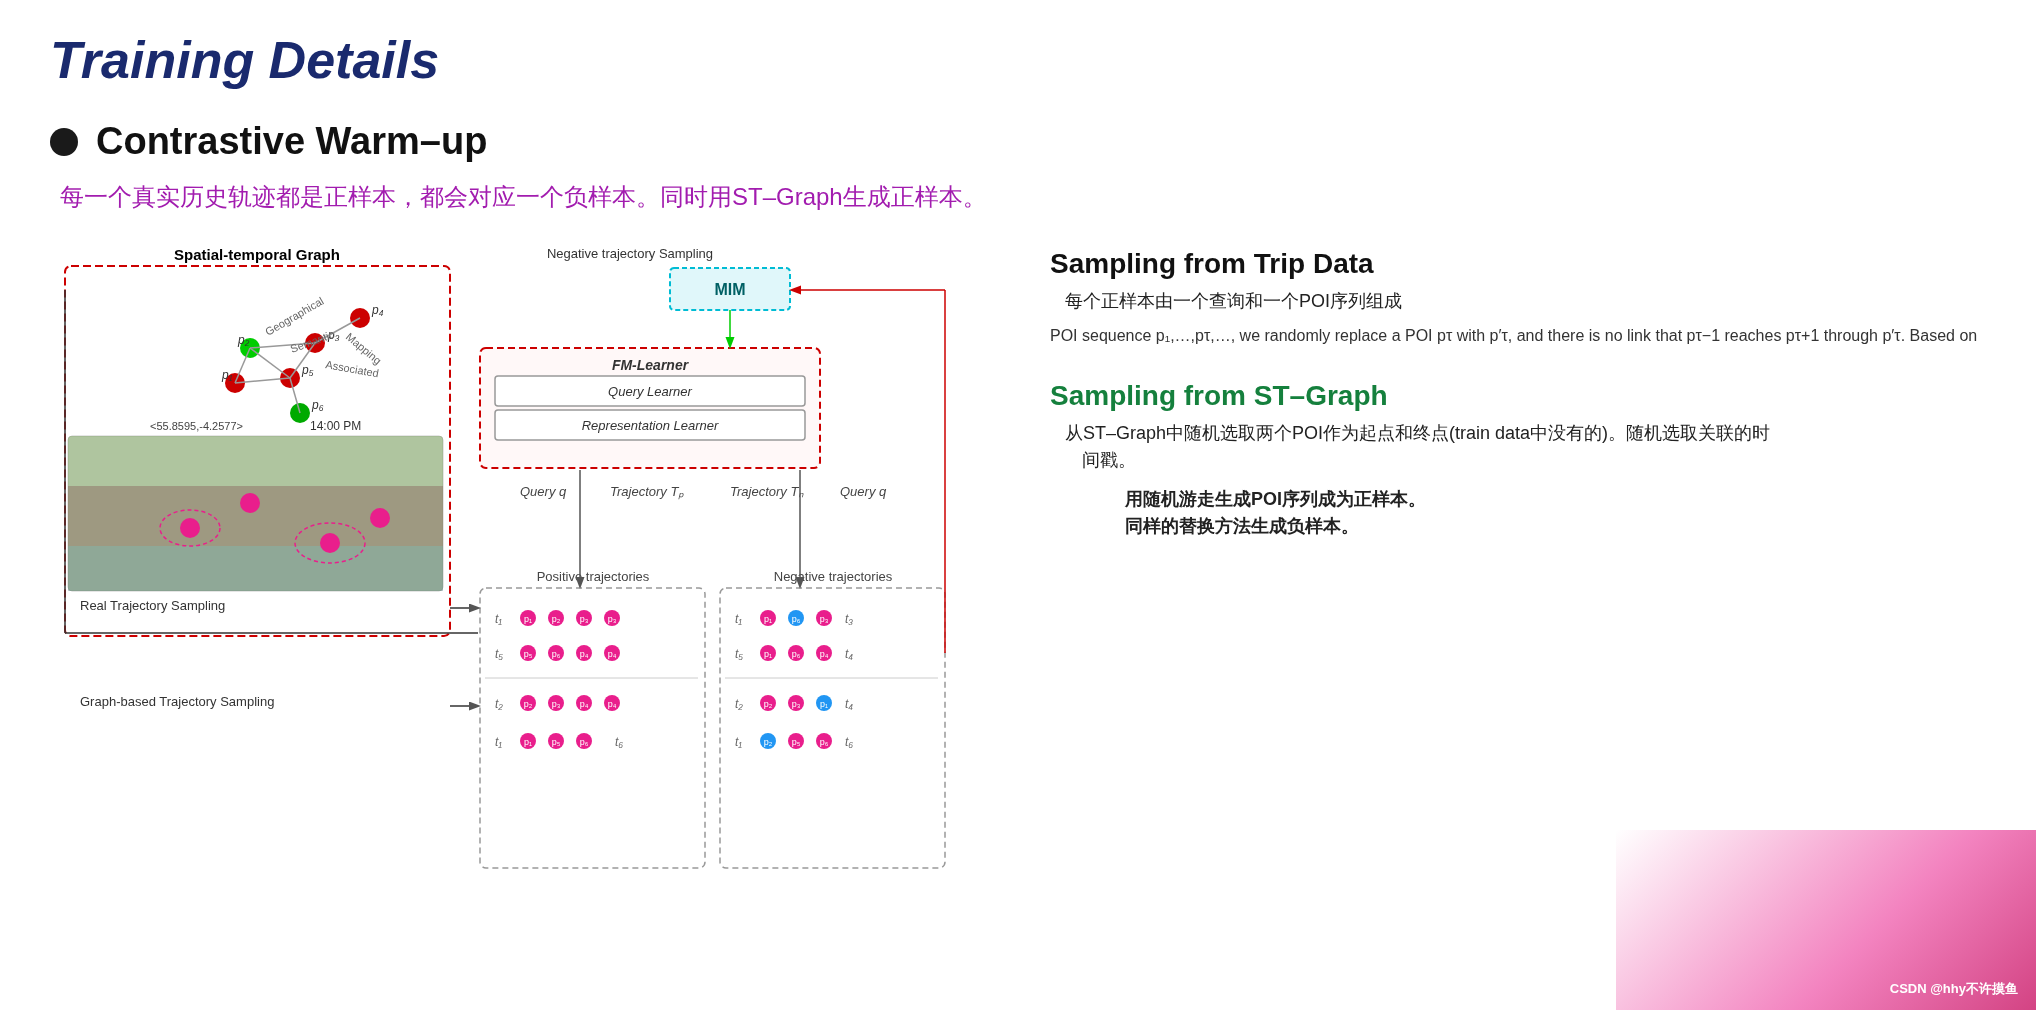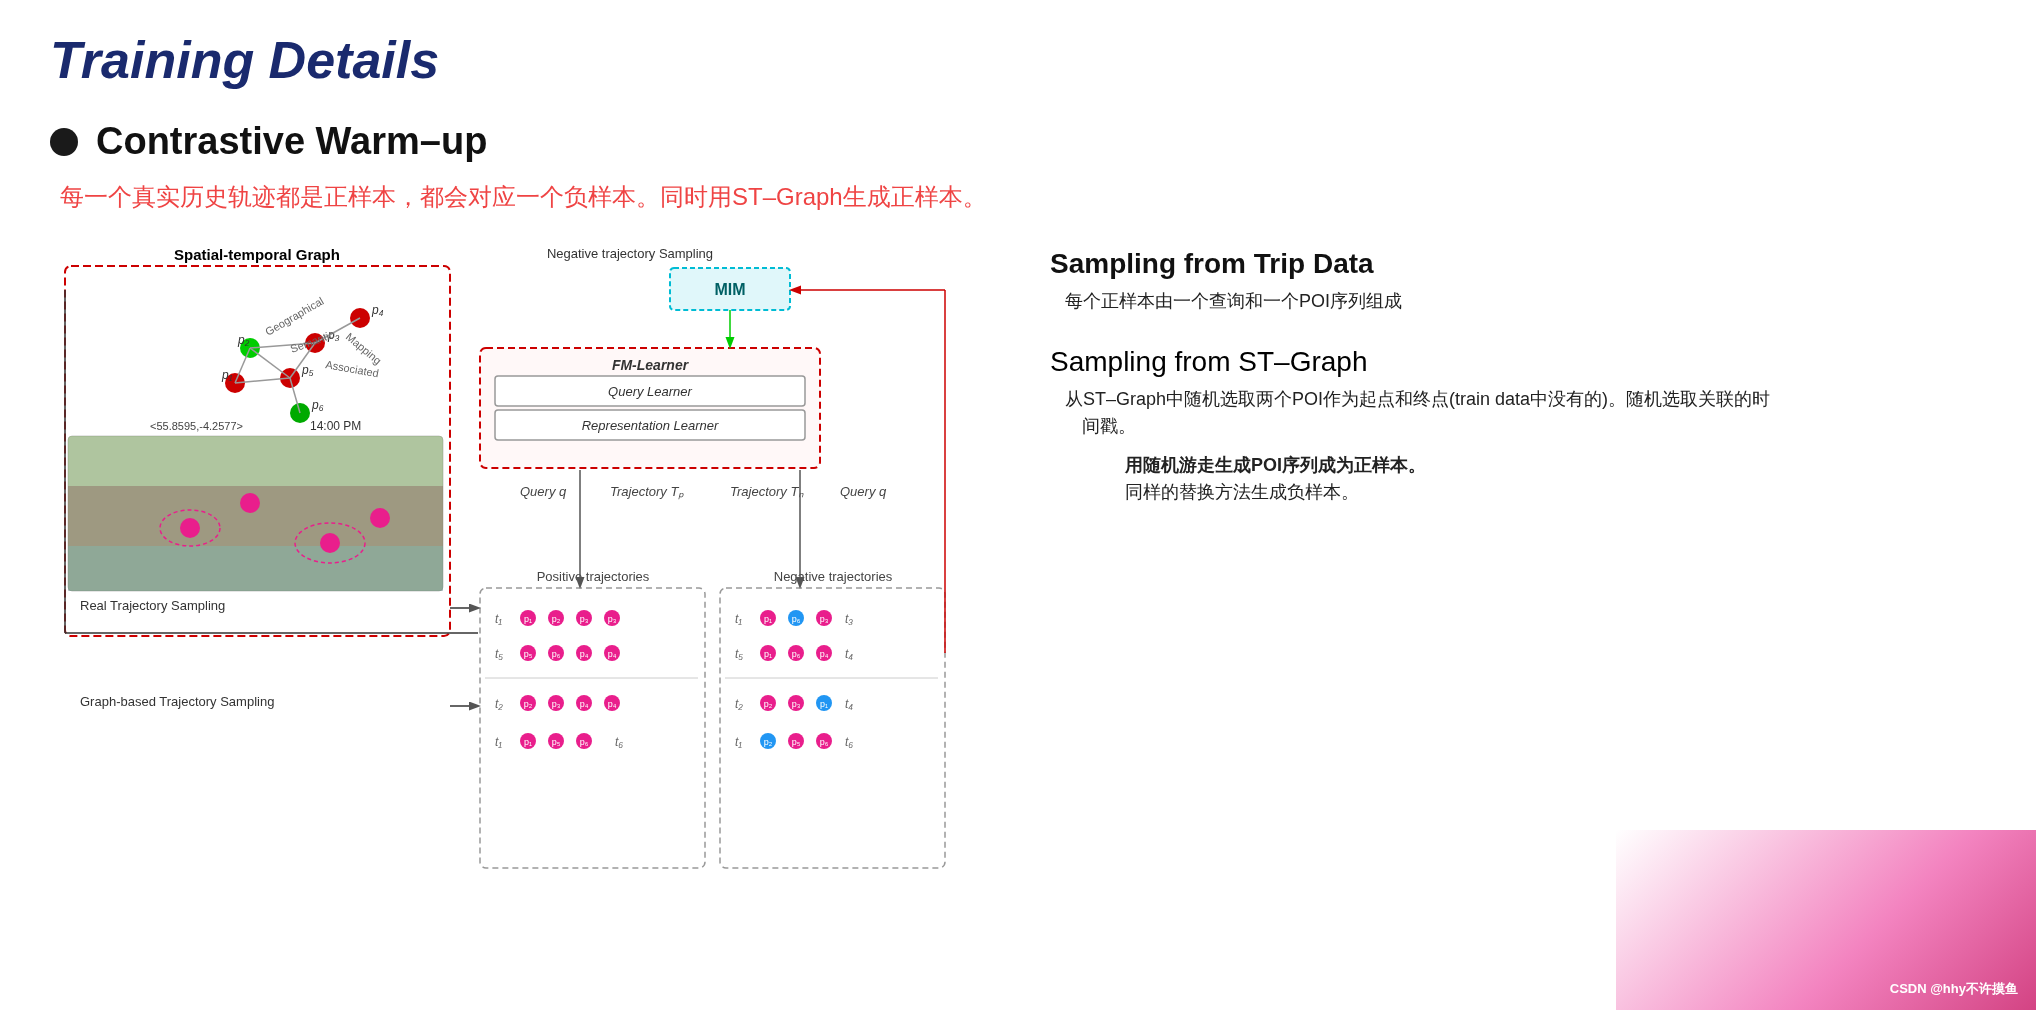--- a/index.html
+++ b/index.html
@@ -43,21 +43,21 @@
     }
 
     .section-title {
       font-size: 38px;
       font-weight: 900;
       color: #111;
     }
 
     .subtitle-text {
       font-size: 24px;
-      color: #ef4444;
+      color: #a21caf;
       margin-bottom: 25px;
       margin-left: 10px;
     }
 
     .main-content {
       display: flex;
       gap: 40px;
       align-items: flex-start;
     }
 
@@ -94,22 +94,22 @@
 
     .sampling-text-small {
       font-size: 16px;
       color: #333;
       line-height: 1.6;
       margin-top: 8px;
     }
 
     .sampling-title-2 {
       font-size: 28px;
-      font-weight: 400;
-      color: #000000;
+      font-weight: 700;
+      color: #15803d;
       margin-bottom: 8px;
       margin-top: 31px;
     }
 
     
     .pink-overlay {
       position: absolute;
       bottom: 0;
       right: 0;
       width: 420px;
@@ -352,31 +352,32 @@
 
       </svg>
 
     </div>
 
     <div class="right-text">
 
       <div class="sampling-section">
         <div class="sampling-title">Sampling from Trip Data</div>
         <div class="sampling-text">每个正样本由一个查询和一个POI序列组成</div>
+        <div class="sampling-text-small">POI sequence p₁,…,pτ,…, we randomly replace a POI pτ with p′τ, and there is no link that pτ−1 reaches pτ+1 through p′τ. Based on</div>
       </div>
 
       <div class="sampling-section">
         <div class="sampling-title-2">Sampling from ST–Graph</div>
         <div class="sampling-text">
           <span>从ST–Graph中随机选取两个POI作为起点和</span><span>终点(train data中没有的)。随机选取关联的时</span>
         </div>
         <div class="sampling-text" style="margin-left:32px;">间戳。</div>
         <div style="margin-left: 60px; margin-top: 12px;">
           <div class="sampling-text" style="font-weight:600;">用随机游走生成POI序列成为正样本。</div>
-          <div class="sampling-text" style="font-weight:400;">同样的替换方法生成负样本。</div>
+          <div class="sampling-text" style="font-weight:700;">同样的替换方法生成负样本。</div>
         </div>
       </div>
 
     </div>
   </div>
 
   <div class="pink-overlay"></div>
 
   <div class="csdn-watermark">CSDN @hhy不许摸鱼</div>
 

